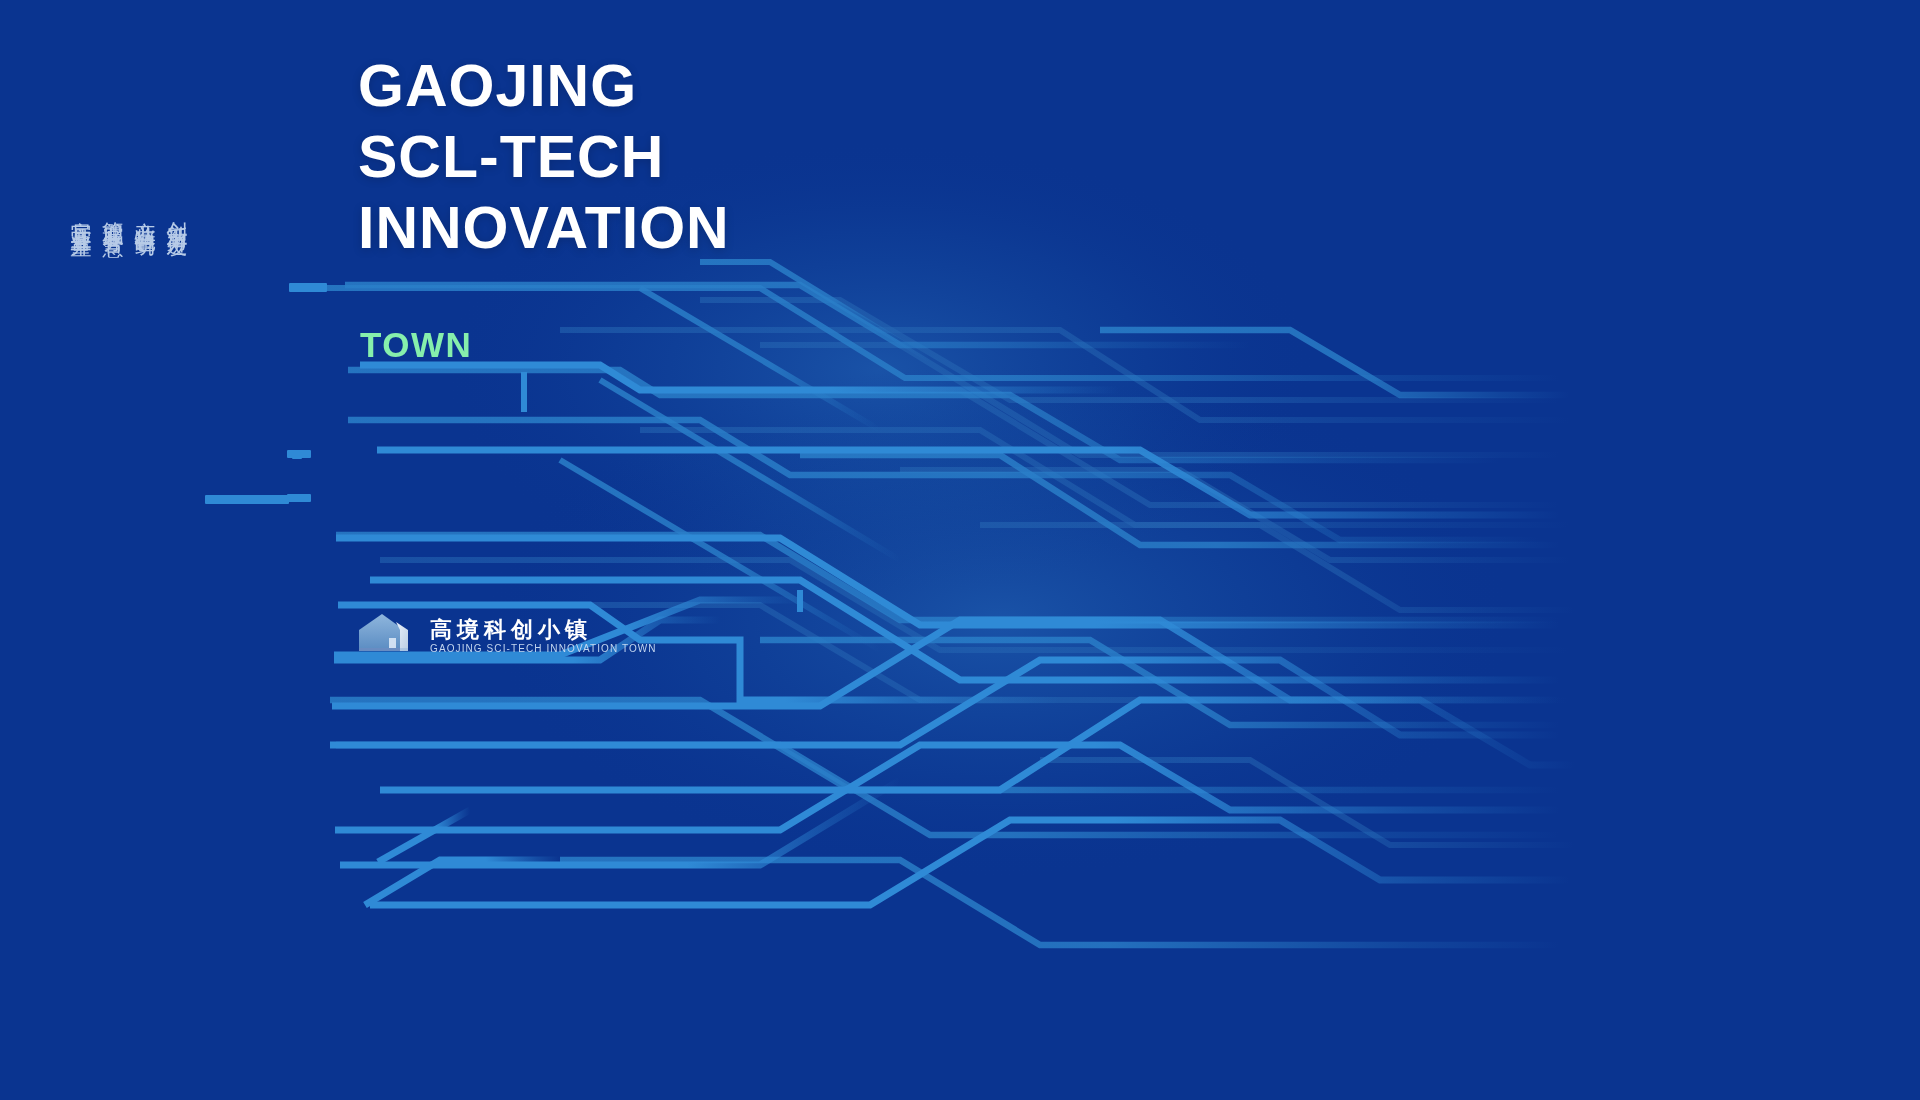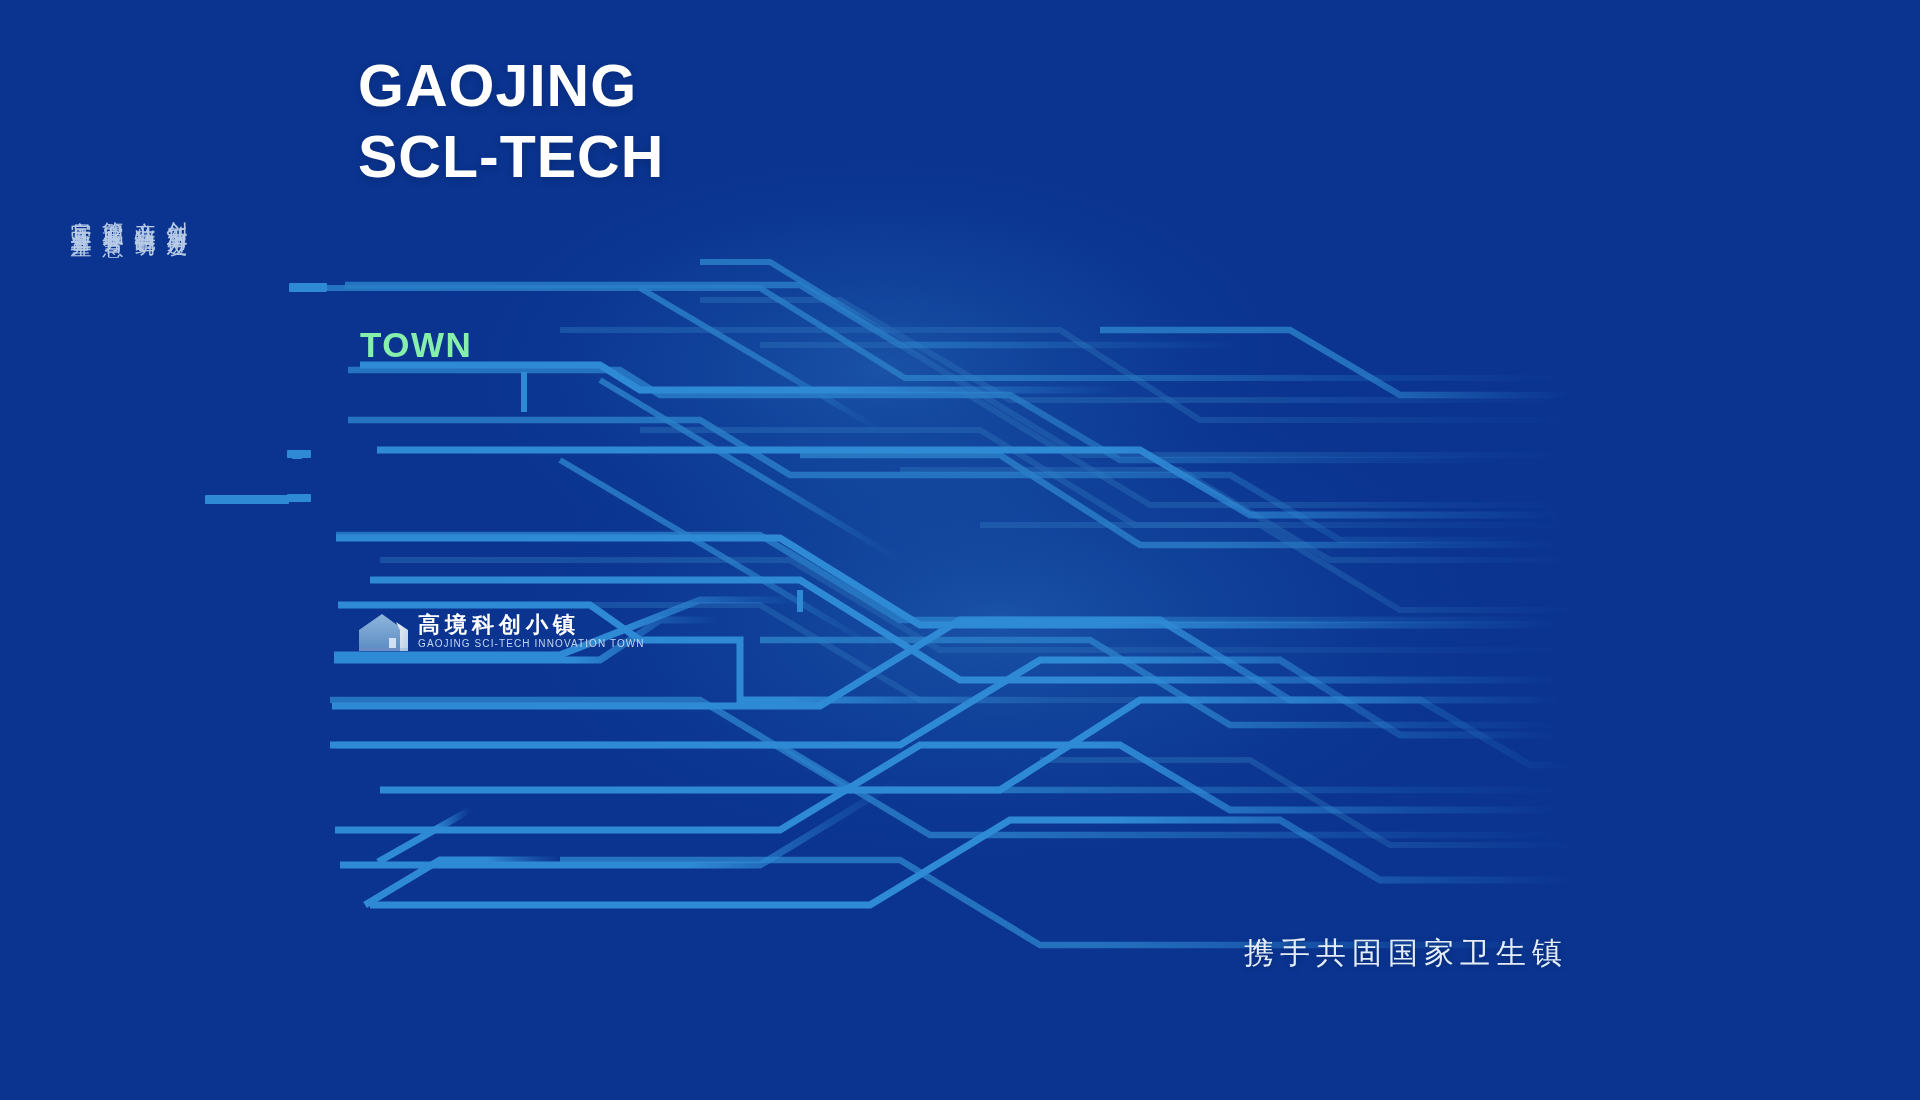--- a/index.html
+++ b/index.html
@@ -68,21 +68,22 @@
     letter-spacing:1.5px;
     z-index:7;
     font-family:"Liberation Sans","DejaVu Sans",sans-serif;
   }
 
   
   .logo{
     position:absolute;
     left:356px;top:608px;
     display:flex;
-    align-items:center;
+    align-items:flex-end;
+    gap:12px;
     z-index:8;
   }
   .logo-mark{
     width:62px;height:46px;
     flex:0 0 auto;
     display:block;
   }
   .logo-text{display:flex;flex-direction:column;gap:3px;}
   .logo-cn{
     color:#ffffff;
@@ -238,20 +239,21 @@
   <div class="vtext-wrap">
     <div class="vcol">创新活力迸发</div>
     <div class="vcol">产业特色鲜明</div>
     <div class="vcol">管理服务智慧</div>
     <div class="vcol">宜居宜业并重</div>
   </div>
 
   <div class="headline">
     <span class="hl">GAOJING</span>
     <span class="hl">SCL-TECH</span>
+    <span class="hl">INNOVATION</span>
   </div>
 
   <div class="town">TOWN</div>
 
   <div class="logo">
     <svg class="logo-mark" viewBox="0 0 62 46">
       <defs>
         <linearGradient id="lgA" x1="0" y1="0" x2="0" y2="1">
           <stop offset="0%" stop-color="#8fb6dd"></stop>
           <stop offset="100%" stop-color="#5e8fc4"></stop>
@@ -266,16 +268,15 @@
       <path d="M33 30 L40 30 L40 40 L33 40 Z" fill="#dce8f6" opacity=".9"></path>
       <path d="M3 40 L52 40 L52 43 L3 43 Z" fill="#9dbcdd" opacity=".65"></path>
     </svg>
     <div class="logo-text">
       <div class="logo-cn">高境科创小镇</div>
       <div class="logo-en">GAOJING SCI-TECH INNOVATION TOWN</div>
     </div>
   </div>
 
   <div class="slogan">
-    <div>携手共固国家卫生镇</div>
   </div>
 
 </div>
 
 </body></html>

